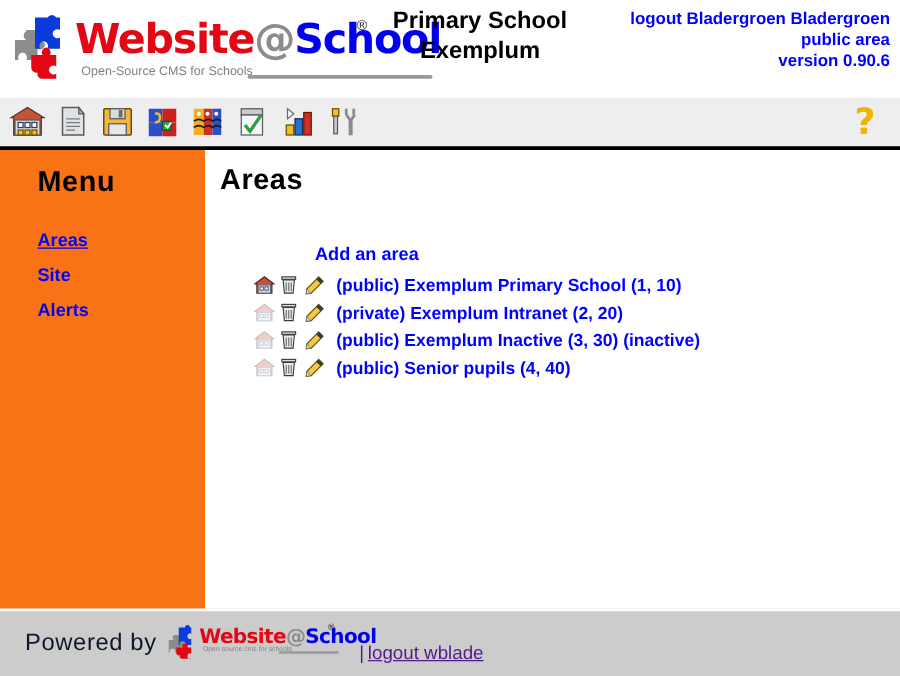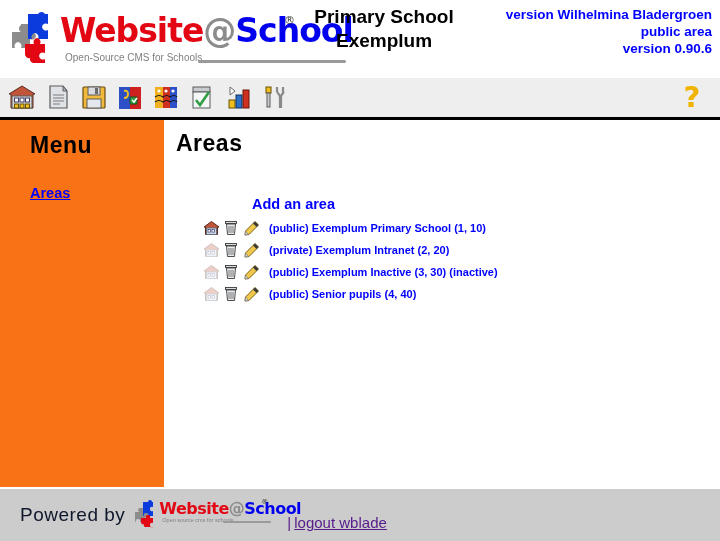--- a/index.html
+++ b/index.html
@@ -228,21 +228,21 @@
     display: flex;
     align-items: center;
     justify-content: center;
     cursor: pointer;
     flex: 0 0 20px;
   }
   .row-icon.disabled { cursor: default; }
   .area-label {
     margin-left: 8px;
     font-family: "Liberation Sans", sans-serif;
-    font-size: 11px;
+    font-size: 14px;
     font-weight: bold;
     color: #0000ff;
     text-decoration: none;
     cursor: pointer;
     white-space: nowrap;
   }
 
   
   #footer {
     position: relative;
@@ -360,21 +360,21 @@
         <div id="logo-underline"></div>
       </div>
     </div>
 
     <div id="school-title">
       <div>Primary School</div>
       <div>Exemplum</div>
     </div>
 
     <div id="header-right">
-      <div>version Wilhelmina Bladergroen</div>
+      <div>logout Bladergroen Bladergroen</div>
       <div>public area</div>
       <div>version 0.90.6</div>
     </div>
   </div>
 
   <div id="toolbar">
     <div id="toolbar-icons">
 
       <div class="tb-btn" title="Home">
         <svg width="30" height="28" viewBox="0 0 30 28">
@@ -464,20 +464,22 @@
     <div id="help-btn">
       <span class="qmark">?</span>
     </div>
   </div>
 
   <div id="content-wrap">
 
     <div id="sidebar">
       <div id="menu-title">Menu</div>
       <a class="menu-link active" href="#">Areas</a>
+      <a class="menu-link" href="#">Site</a>
+      <a class="menu-link" href="#">Alerts</a>
     </div>
 
     <div id="main">
       <div id="page-title">Areas</div>
 
       <div id="add-area-row">
         <a id="add-area-link" href="#">Add an area</a>
       </div>
 
       <div class="area-row">

